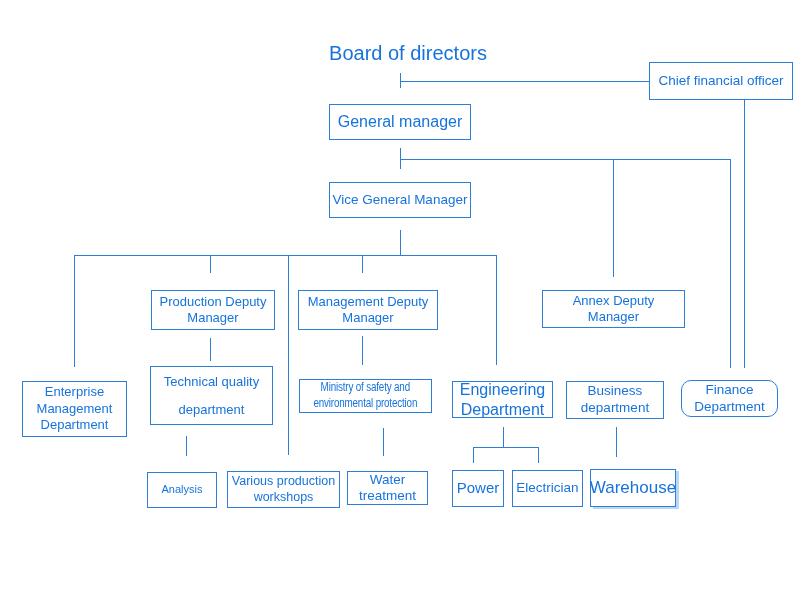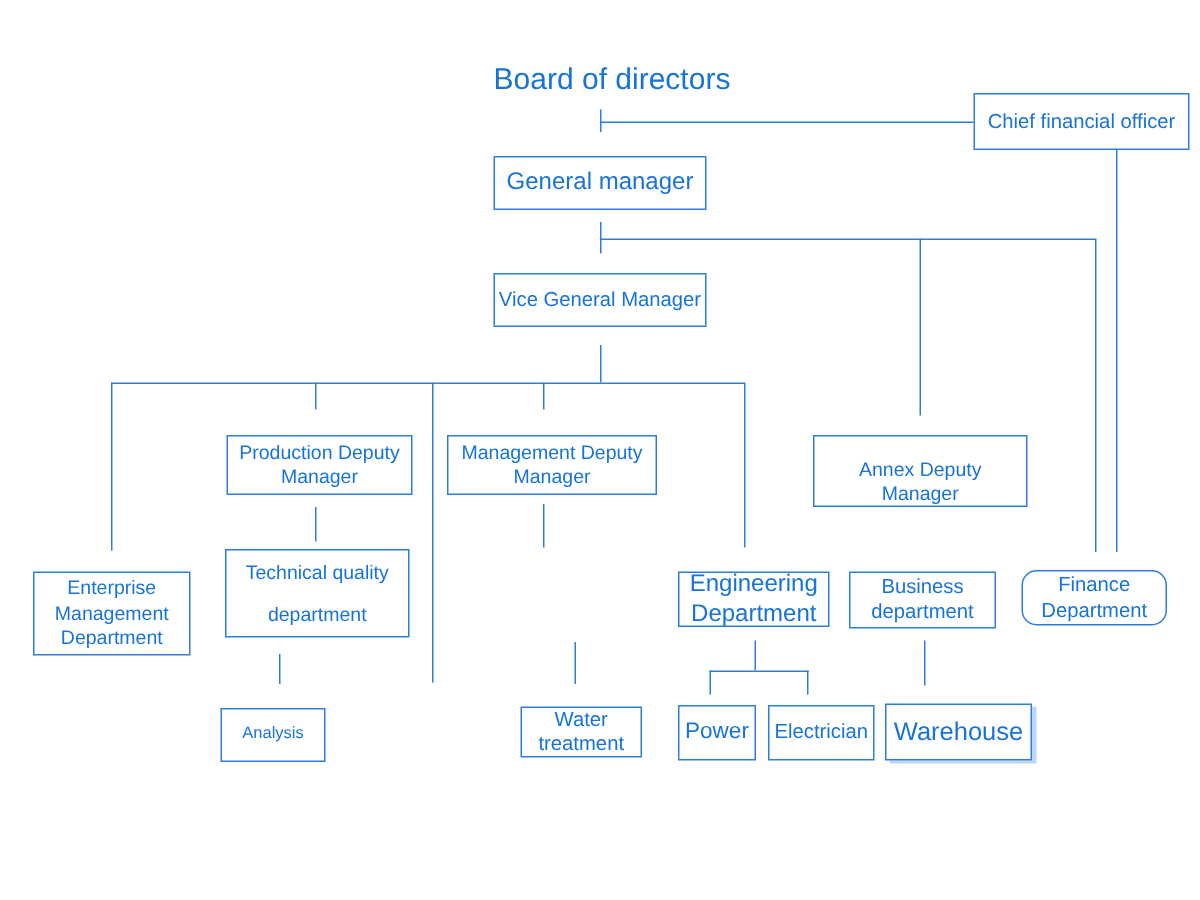--- a/index.html
+++ b/index.html
@@ -104,67 +104,75 @@
   <div class="node" style="left:151px; top:290px; width:124px; height:40px; font-size:13px;">
     <span>Production Deputy
 Manager</span>
   </div>
 
   <div class="node" style="left:298px; top:290px; width:140px; height:40px; font-size:13px;">
     <span>Management Deputy
 Manager</span>
   </div>
 
-  <div class="node" style="left:542px; top:290px; width:143px; height:48px; font-size:13px;align-items:flex-end;">
+  <div class="node" style="left:542px; top:290px; width:143px; height:38px; font-size:13px;">
     <span>Annex Deputy
 Manager</span>
   </div>
 
   <div class="node n-enterprise" style="left:22px; top:381px; width:105px; height:56px; font-size:13px;">
     <span>Enterprise
 Management
 Department</span>
   </div>
 
   <div class="node n-technical" style="left:150px; top:366px; width:123px; height:59px; font-size:13px;">
     <span>Technical quality
 department</span>
   </div>
 
+  <div class="node n-ministry" style="left:299px; top:379px; width:133px; height:34px; font-size:12px;">
+    <span>Ministry of safety and
+environmental protection</span>
+  </div>
 
   <div class="node" style="left:452px; top:381px; width:101px; height:37px; font-size:16px;">
     <span>Engineering
 Department</span>
   </div>
 
   <div class="node" style="left:566px; top:381px; width:98px; height:38px; font-size:13.5px;">
     <span>Business
 department</span>
   </div>
 
   <div class="node" style="left:681px; top:380px; width:97px; height:37px; font-size:13.5px;border-radius:10px;">
     <span>Finance
 Department</span>
   </div>
 
   <div class="node" style="left:147px; top:472px; width:70px; height:36px; font-size:11px;">
     <span>Analysis</span>
   </div>
 
+  <div class="node" style="left:227px; top:471px; width:113px; height:37px; font-size:12.5px;">
+    <span>Various production
+workshops</span>
+  </div>
 
   <div class="node" style="left:347px; top:471px; width:81px; height:34px; font-size:13.5px; line-height:1.2;">
     <span>Water
 treatment</span>
   </div>
 
   <div class="node" style="left:452px; top:470px; width:52px; height:37px; font-size:15px;">
     <span>Power</span>
   </div>
 
   <div class="node" style="left:512px; top:470px; width:71px; height:37px; font-size:13.5px;">
     <span>Electrician</span>
   </div>
 
-  <div class="node n-warehouse" style="left:590px; top:469px; width:98px; height:38px; font-size:17px;">
+  <div class="node n-warehouse" style="left:590px; top:469px; width:86px; height:38px; font-size:17px;">
     <span>Warehouse</span>
   </div>
 
 </div>
 
 </body></html>

